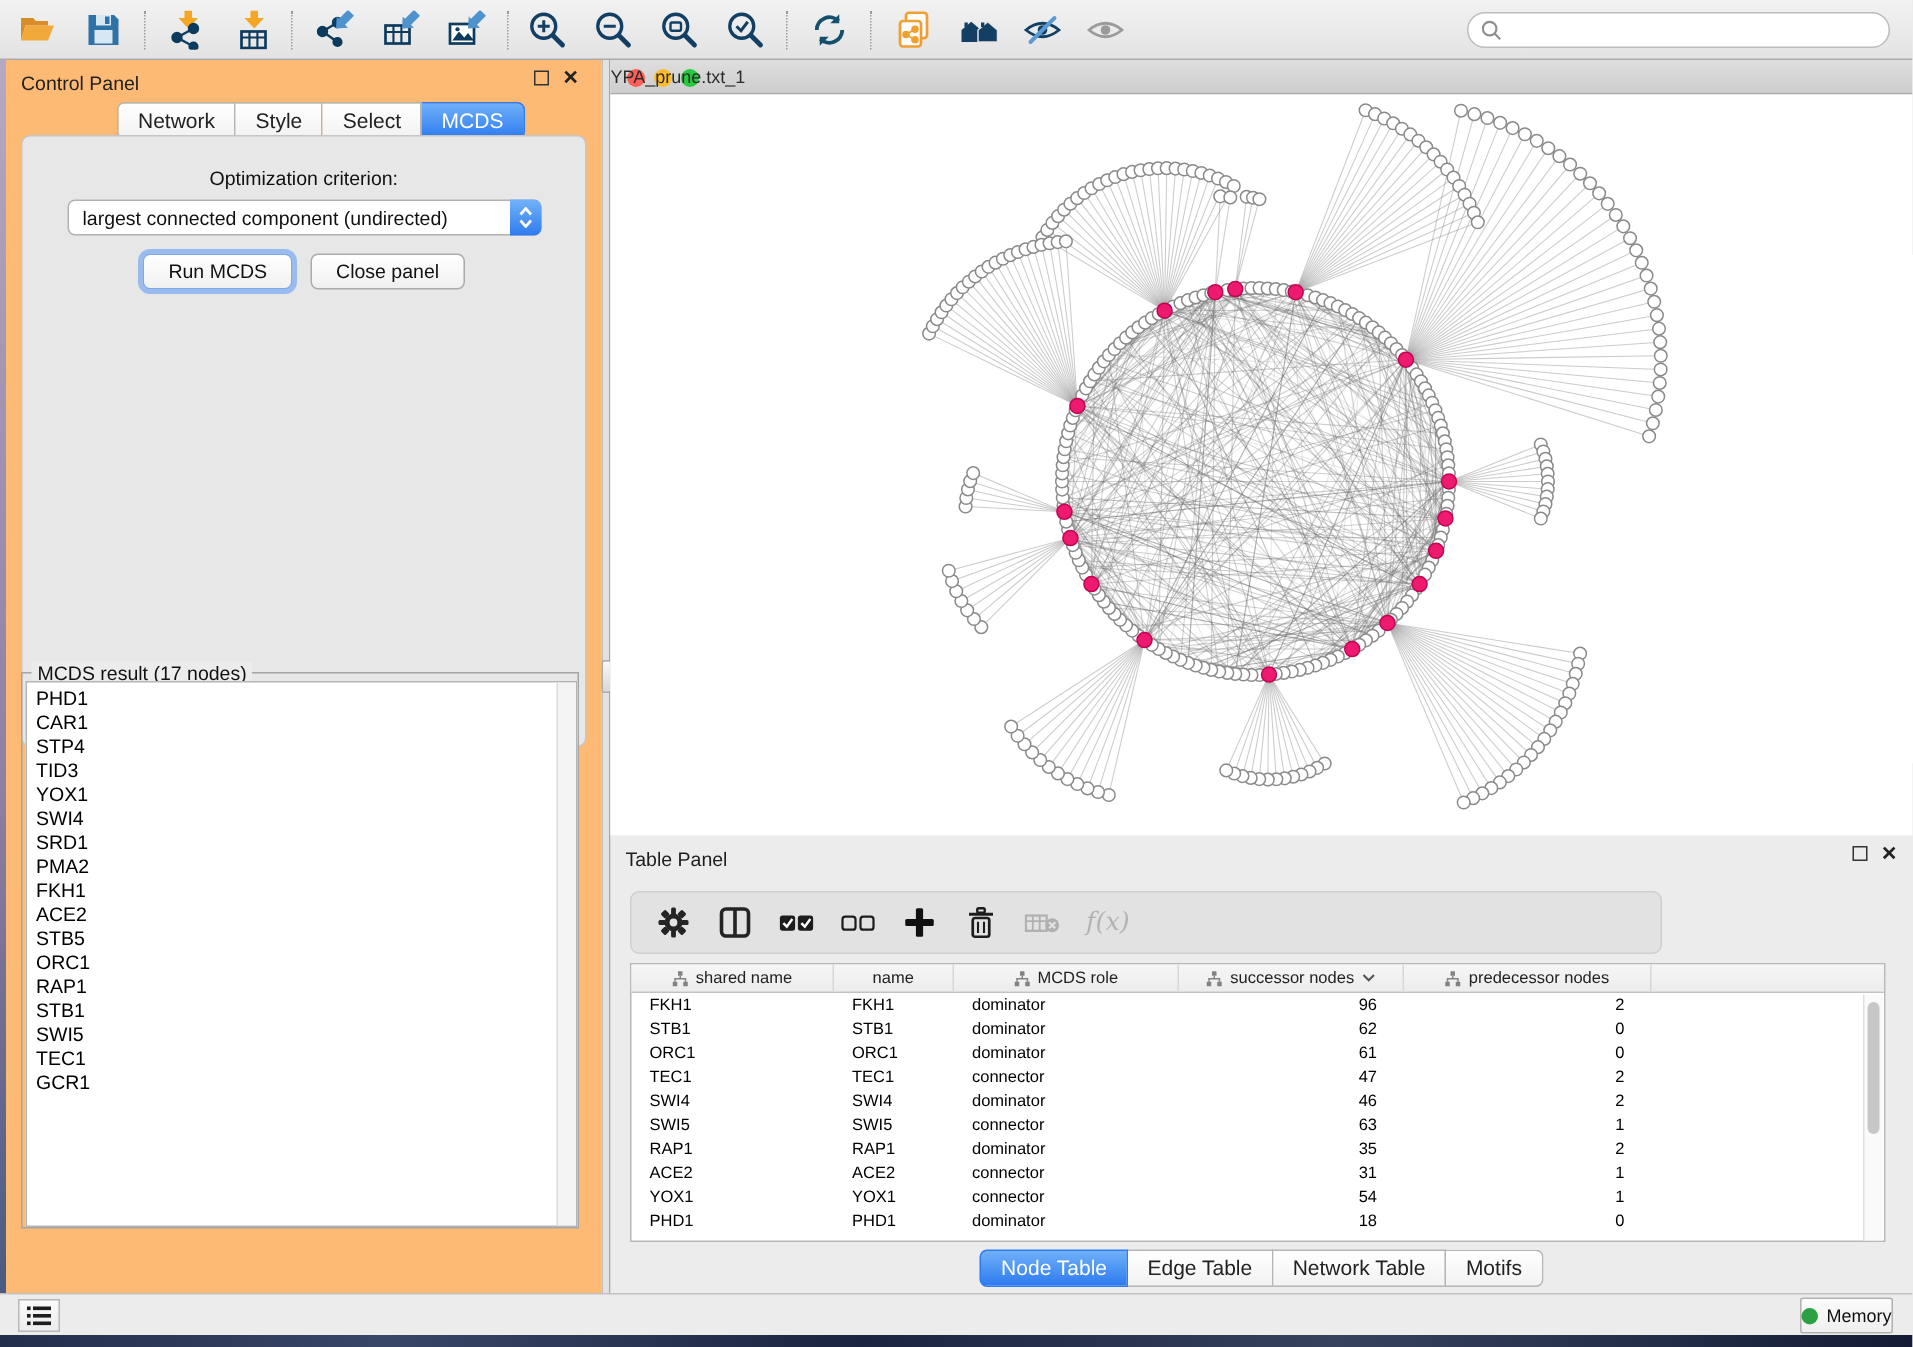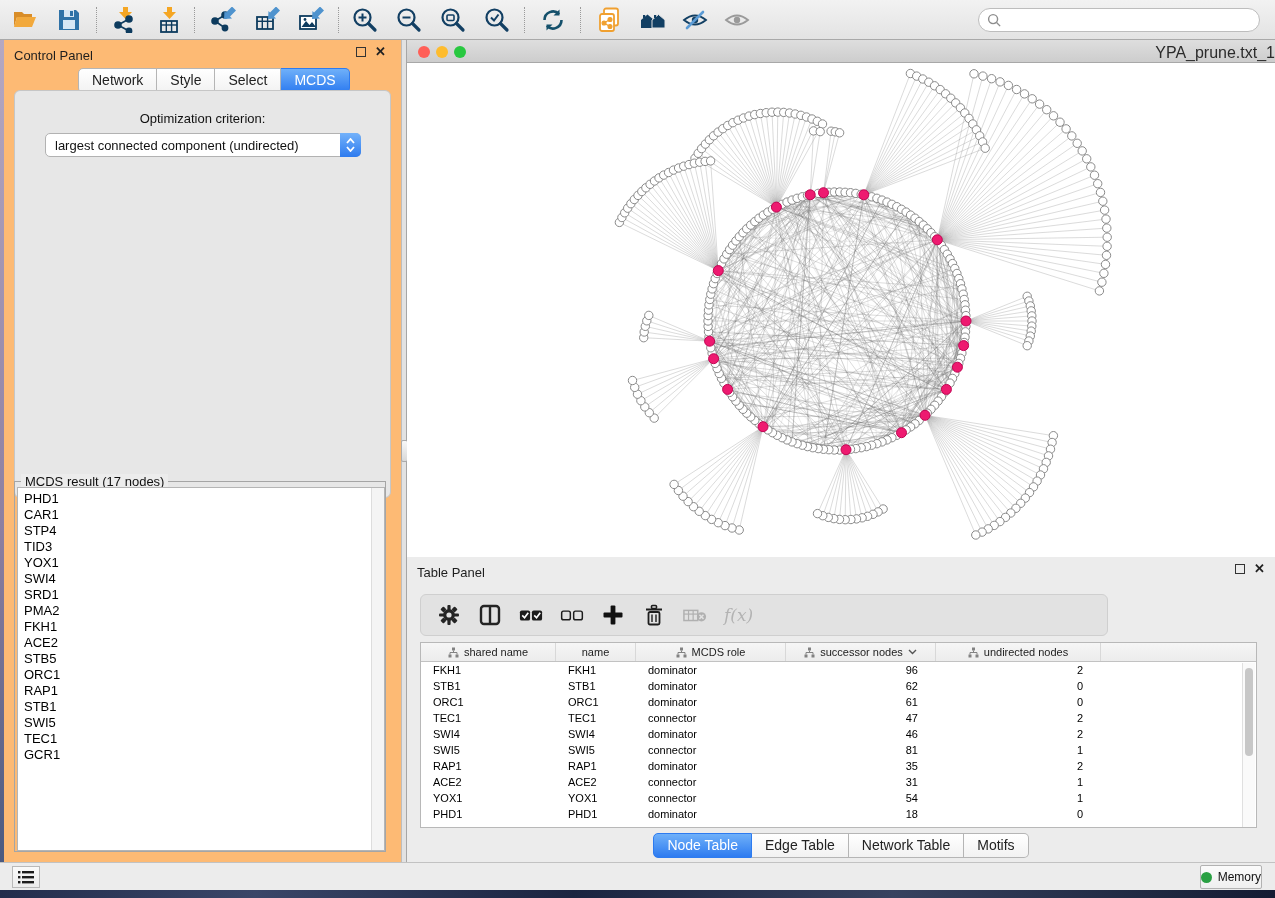--- a/index.html
+++ b/index.html
@@ -47,43 +47,43 @@
   .dropdown .dtext { flex:1; font-size:13px; color:#111; padding-left:9px; white-space:nowrap; overflow:hidden; }
   .stepper { width:21px; height:24px; margin-right:-1px; border-radius:0 5px 5px 0;
              background:linear-gradient(#73b2fa,#2e7bee); display:flex; flex-direction:column;
              align-items:center; justify-content:center; gap:2px; }
   .btnrow { position:absolute; top:78px; left:0; width:100%; display:flex; justify-content:center; gap:12px; }
   .macbtn { font-size:13px; color:#111; background:linear-gradient(#ffffff,#f0f0f0);
             border:1px solid #ababab; border-radius:5px; padding:3px 16px 4px;
             font-family:"Liberation Sans",sans-serif; }
   .macbtn.focused { box-shadow:0 0 0 3px rgba(110,165,245,.65); border-color:#7fa8e8; }
 
-  .groupbox { position:absolute; left:10px; top:441px; width:372px; height:371px;
+  .groupbox { position:absolute; left:10px; top:408px; width:372px; height:371px;
               border:1px solid #a5a5a5; }
   .groupbox .legend { position:absolute; left:6px; top:-8px; background:#ececec; padding:0 4px;
                       font-size:13px; color:#111; }
   .mcds-list { position:absolute; left:2px; top:5px; width:368px; height:364px; background:#fff;
                border:1px solid #b5b5b5; overflow:hidden; }
   .mcds-list .item { font-size:13px; line-height:16px; padding-left:6px; color:#000; }
   .mcds-scroll { position:absolute; right:0; top:0; width:13px; height:100%;
                  background:#f4f4f4; border-left:1px solid #ddd; }
 
   
   .vsplit { position:absolute; left:401px; top:40px; width:6px; height:822px;
             background:#e2e2e2; border-left:1px solid #bdbdbd; border-right:1px solid #a6a6a6; }
   .vsplit .grip { position:absolute; left:-1px; top:400px; width:7px; height:22px;
                   background:linear-gradient(#f8f8f8,#d8d8d8); border:1px solid #aaa; border-radius:2px; }
 
   
   .netwin { position:absolute; left:407px; top:40px; width:868px; height:517px; background:#fff; }
   .net-titlebar { position:absolute; left:0; top:0; width:100%; height:23px;
                   background:linear-gradient(#dedede,#cdcdcd); border-bottom:1px solid #a8a8a8; }
   .tlight { position:absolute; top:5.5px; width:12px; height:12px; border-radius:50%; }
-  .net-title { position:absolute; left:0; top:4px; width:100%; text-align:right;
-               font-size:16px; color:#2b2b2b; }
+  .net-title { position:absolute; left:0; top:4px; width:100%; text-align:left;
+               font-size:12px; color:#2b2b2b; }
   .net-canvas { position:absolute; left:0; top:23px; width:868px; height:494px; background:#fff; }
 
   
   .tpanel { position:absolute; left:407px; top:557px; width:868px; height:305px; background:#ececec; }
   .tp-toolbar { position:absolute; left:13px; top:37px; width:688px; height:42px;
                 background:#e2e2e2; border:1px solid #cfcfcf; border-radius:6px;
                 display:flex; align-items:center; gap:17px; padding-left:16px; }
   .tp-ic { width:24px; height:24px; display:flex; align-items:center; justify-content:center; }
   .fx { font-family:"DejaVu Serif", serif; font-style:italic; font-size:17px; color:#b3b3b3; }
 
@@ -288,20 +288,24 @@
       <div class="dropdown">
         <span class="dtext">largest connected component (undirected)</span>
         <span class="stepper">
           <svg width="9" height="6" viewBox="0 0 9 6">
               <path d="M1 5 4.5 1 8 5" fill="none" stroke="#fff" stroke-width="1.8"></path>
             </svg>
           <svg width="9" height="6" viewBox="0 0 9 6">
               <path d="M1 1 4.5 5 8 1" fill="none" stroke="#fff" stroke-width="1.8"></path>
             </svg>
         </span>
+      </div>
+      <div class="btnrow">
+        <button class="macbtn focused">Run MCDS</button>
+        <button class="macbtn">Close panel</button>
       </div>
     </div>
 
     <div class="groupbox">
       <div class="legend">MCDS result (17 nodes)</div>
       <div class="mcds-list">
         <div style="padding-top:3px">
             <div class="item">PHD1</div>
             <div class="item">CAR1</div>
             <div class="item">STP4</div>
@@ -1383,21 +1387,21 @@
           </div>
           <div class="th" style="width: 165px;">
             <svg width="11" height="11" viewBox="0 0 11 11">
               <g fill="#828282">
                 <rect x="4" y="0.5" width="3" height="3"></rect>
                 <rect x="0.5" y="7.5" width="3" height="3"></rect>
                 <rect x="7.5" y="7.5" width="3" height="3"></rect>
               </g>
               <path d="M5.5 3.5v2M2 7.5v-2h7v2" fill="none" stroke="#828282" stroke-width="1"></path>
             </svg>
-            <span>undirected nodes</span>
+            <span>predecessor nodes</span>
           </div>
           <div class="th" style="flex: 1 1 0%; border-right: none;"></div>
         </div>
       <div>
           <div class="trow">
             <div class="td" style="width: 135px; padding: 0px 0px 0px 12px;">FKH1</div>
             <div class="td" style="width: 80px; padding: 0px 0px 0px 12px;">FKH1</div>
             <div class="td" style="width: 150px; padding: 0px 0px 0px 12px;">dominator</div>
             <div class="td num" style="width: 150px; padding: 0px 18px 0px 0px;">96</div>
             <div class="td num" style="width: 165px; padding: 0px 18px 0px 0px;">2</div>
@@ -1427,21 +1431,21 @@
             <div class="td" style="width: 135px; padding: 0px 0px 0px 12px;">SWI4</div>
             <div class="td" style="width: 80px; padding: 0px 0px 0px 12px;">SWI4</div>
             <div class="td" style="width: 150px; padding: 0px 0px 0px 12px;">dominator</div>
             <div class="td num" style="width: 150px; padding: 0px 18px 0px 0px;">46</div>
             <div class="td num" style="width: 165px; padding: 0px 18px 0px 0px;">2</div>
           </div>
           <div class="trow">
             <div class="td" style="width: 135px; padding: 0px 0px 0px 12px;">SWI5</div>
             <div class="td" style="width: 80px; padding: 0px 0px 0px 12px;">SWI5</div>
             <div class="td" style="width: 150px; padding: 0px 0px 0px 12px;">connector</div>
-            <div class="td num" style="width: 150px; padding: 0px 18px 0px 0px;">81</div>
+            <div class="td num" style="width: 150px; padding: 0px 18px 0px 0px;">63</div>
             <div class="td num" style="width: 165px; padding: 0px 18px 0px 0px;">1</div>
           </div>
           <div class="trow">
             <div class="td" style="width: 135px; padding: 0px 0px 0px 12px;">RAP1</div>
             <div class="td" style="width: 80px; padding: 0px 0px 0px 12px;">RAP1</div>
             <div class="td" style="width: 150px; padding: 0px 0px 0px 12px;">dominator</div>
             <div class="td num" style="width: 150px; padding: 0px 18px 0px 0px;">35</div>
             <div class="td num" style="width: 165px; padding: 0px 18px 0px 0px;">2</div>
           </div>
           <div class="trow">

